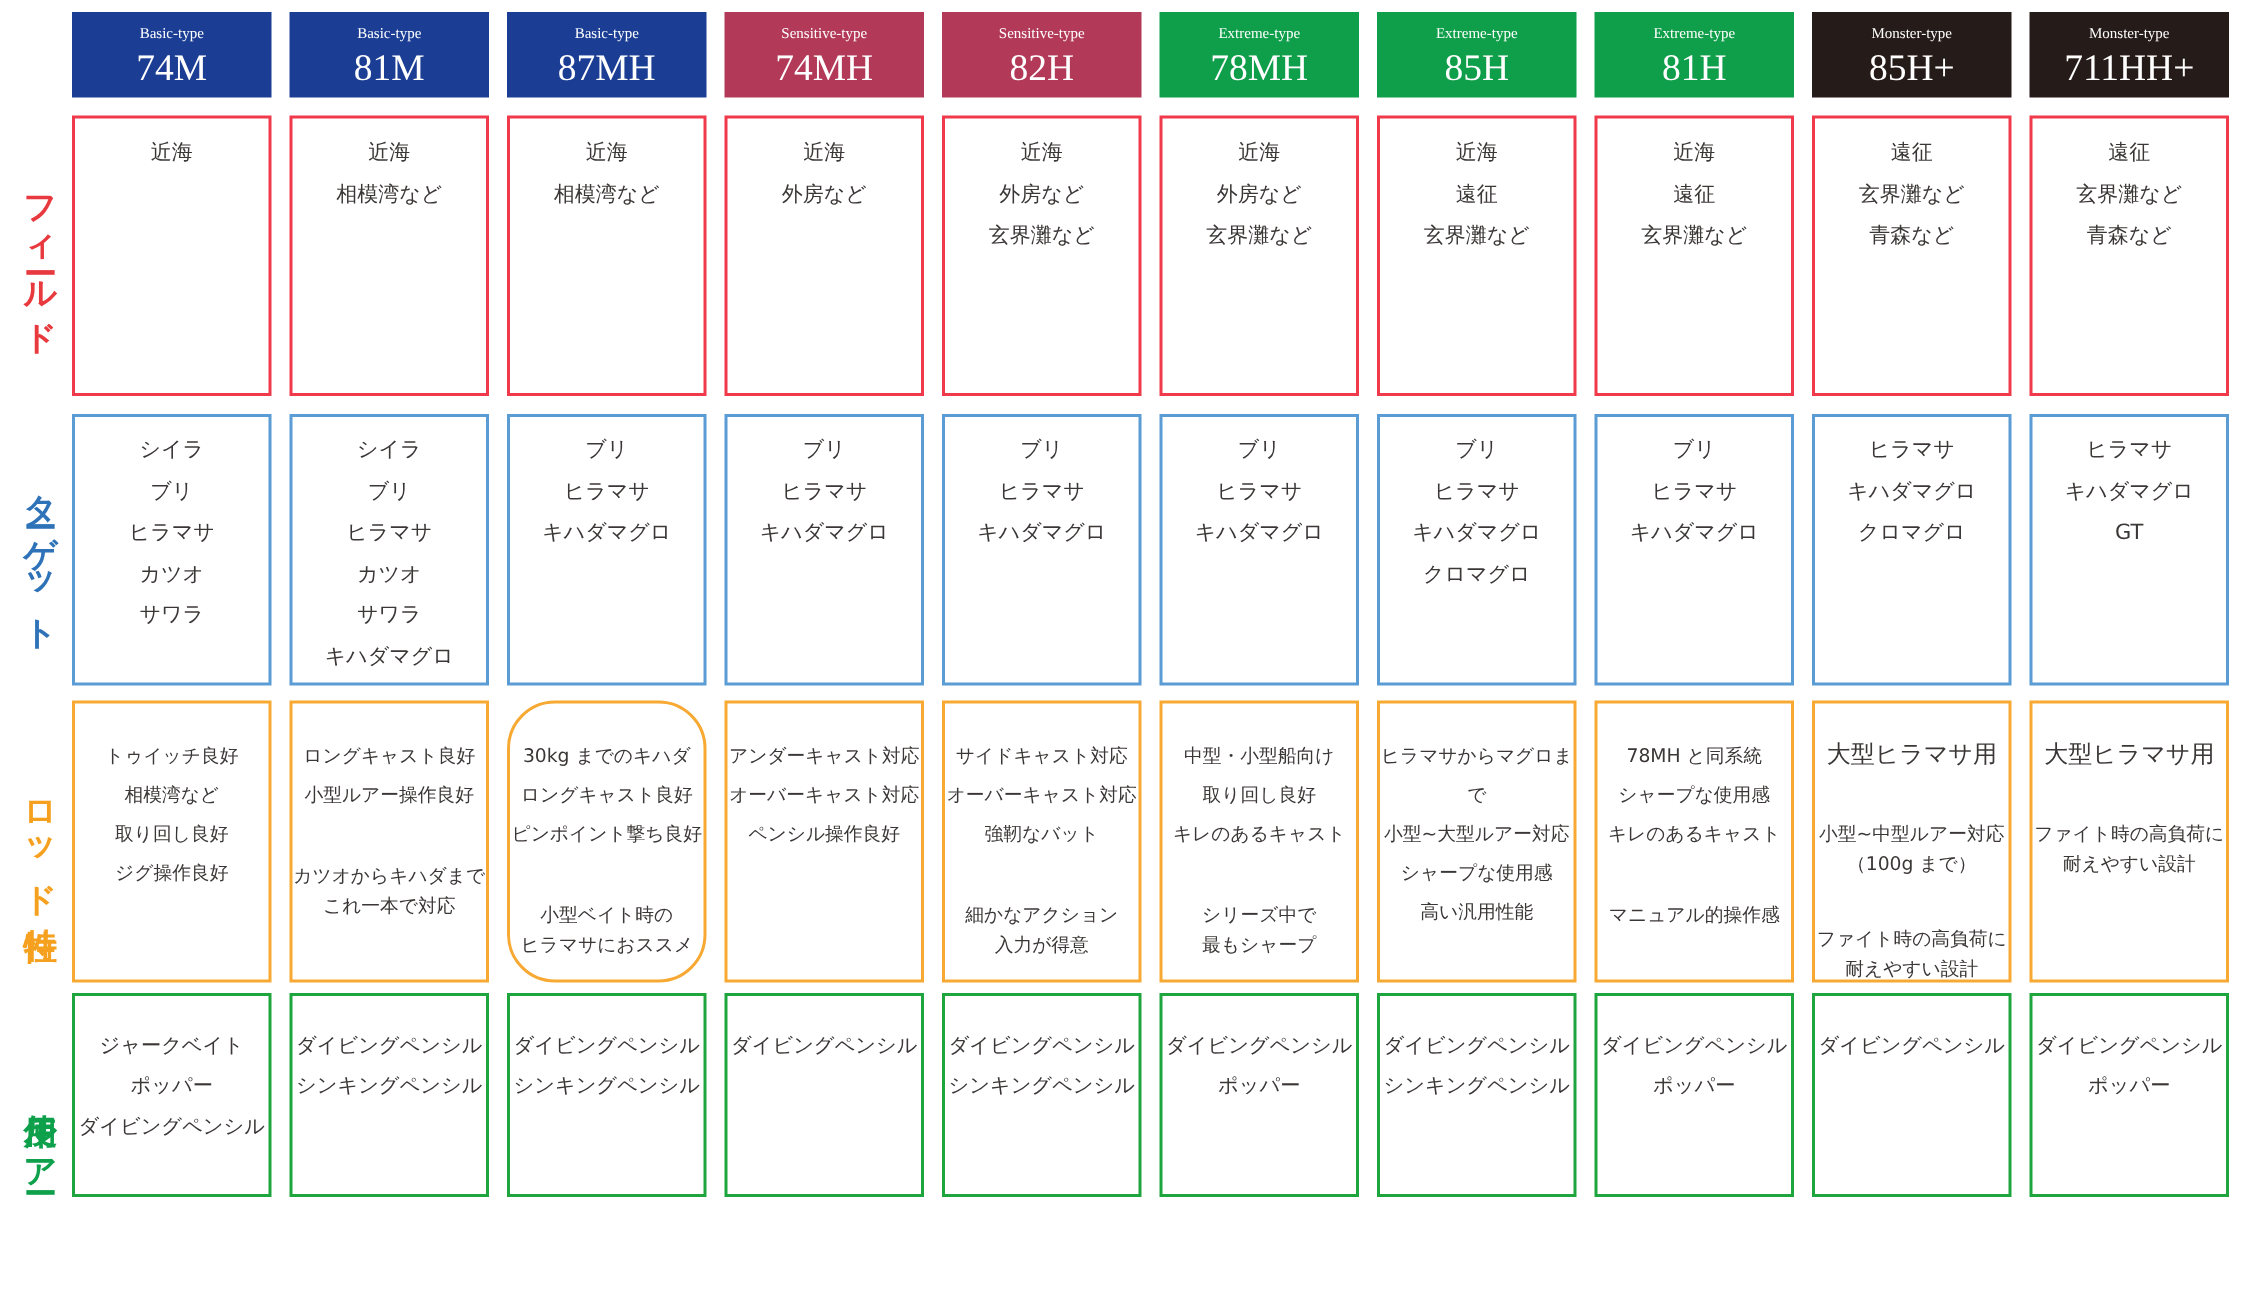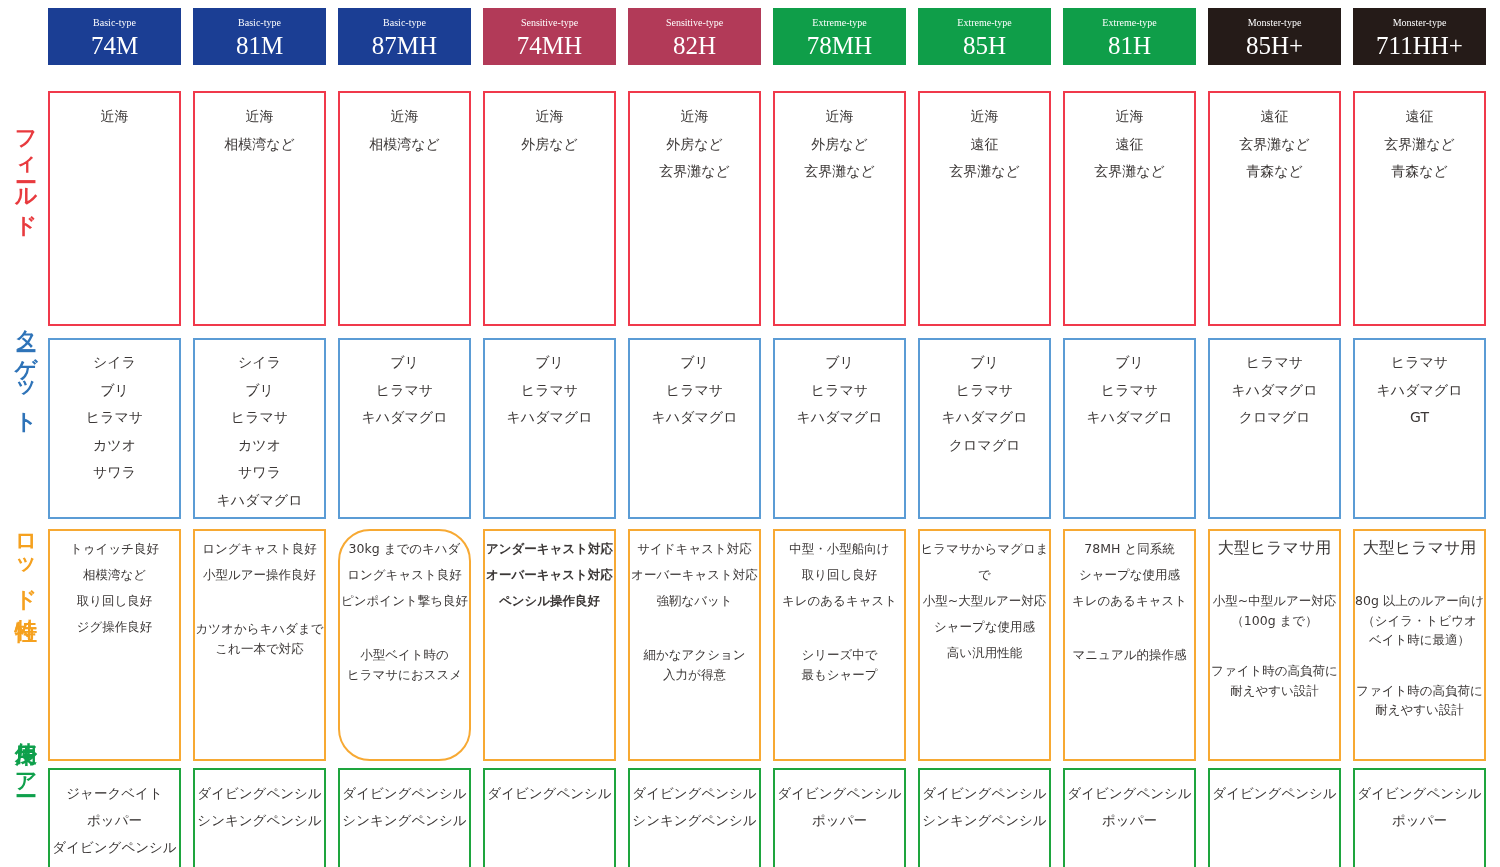--- a/index.html
+++ b/index.html
@@ -52,24 +52,24 @@
 
   .cell {
     background: #ffffff;
     border: 2px solid #cccccc;
     text-align: center;
     color: #3b3736;
     font-size: 14px;
     overflow: hidden;
   }
   .cell .ln { line-height: 27.5px; }
-  .cell.field  { height: 235px; margin-top: 26px; padding-top: 10px; }
+  .cell.field  { height: 187px; margin-top: 12px; padding-top: 10px; }
   .cell.target { height: 181px; margin-top: 12px; padding-top: 9px;  }
-  .cell.rod    { height: 232px; margin-top: 10px; padding-top: 5px; font-size: 12.5px; }
-  .cell.lure   { height: 136px; margin-top: 7px;  padding-top: 10px; font-size: 13.5px; }
+  .cell.rod    { height: 188px; margin-top: 10px; padding-top: 22px; font-size: 12.5px; }
+  .cell.lure   { height: 136px; margin-top: 7px;  padding-top: 20px; font-size: 13.5px; }
   .cell.lure .ln { line-height: 27px; }
 
   .rod-block { line-height: 19.5px; }
   .rod-block.loose .ln { line-height: 26px; }
   .rod-block.tight .ln { line-height: 19.5px; }
   .rod-block.title .ln { font-size: 16px; line-height: 24px; }
   .rod-block + .rod-block { margin-top: 31px; }
 </style>
 </head>
 <body>
@@ -178,21 +178,21 @@
         </div>
         <div class="cell field" style="border-color: rgb(240, 57, 75);">
           <div class="ln">近海</div>
           <div class="ln">外房など</div>
         </div>
         <div class="cell target" style="border-color: rgb(91, 156, 213);">
           <div class="ln">ブリ</div>
           <div class="ln">ヒラマサ</div>
           <div class="ln">キハダマグロ</div>
         </div>
-        <div class="cell rod" style="border-color: rgb(247, 169, 51); font-weight: bold;">
+        <div class="cell rod" style="border-color: rgb(247, 169, 51);">
           <div class="rod-block loose">
             <div class="ln">アンダーキャスト対応</div>
             <div class="ln">オーバーキャスト対応</div>
             <div class="ln">ペンシル操作良好</div>
           </div>
         </div>
         <div class="cell lure" style="border-color: rgb(30, 165, 62);">
           <div class="ln">ダイビングペンシル</div>
         </div>
       </div>
@@ -362,25 +362,20 @@
         <div class="cell target" style="border-color: rgb(91, 156, 213);">
           <div class="ln">ヒラマサ</div>
           <div class="ln">キハダマグロ</div>
           <div class="ln">GT</div>
         </div>
         <div class="cell rod" style="border-color: rgb(247, 169, 51);">
           <div class="rod-block title">
             <div class="ln">大型ヒラマサ用</div>
           </div>
           <div class="rod-block tight">
-            <div class="ln">80g 以上のルアー向け</div>
-            <div class="ln">（シイラ・トビウオ</div>
-            <div class="ln">ベイト時に最適）</div>
-          </div>
-          <div class="rod-block tight">
             <div class="ln">ファイト時の高負荷に</div>
             <div class="ln">耐えやすい設計</div>
           </div>
         </div>
         <div class="cell lure" style="border-color: rgb(30, 165, 62);">
           <div class="ln">ダイビングペンシル</div>
           <div class="ln">ポッパー</div>
         </div>
       </div>
     </div>

